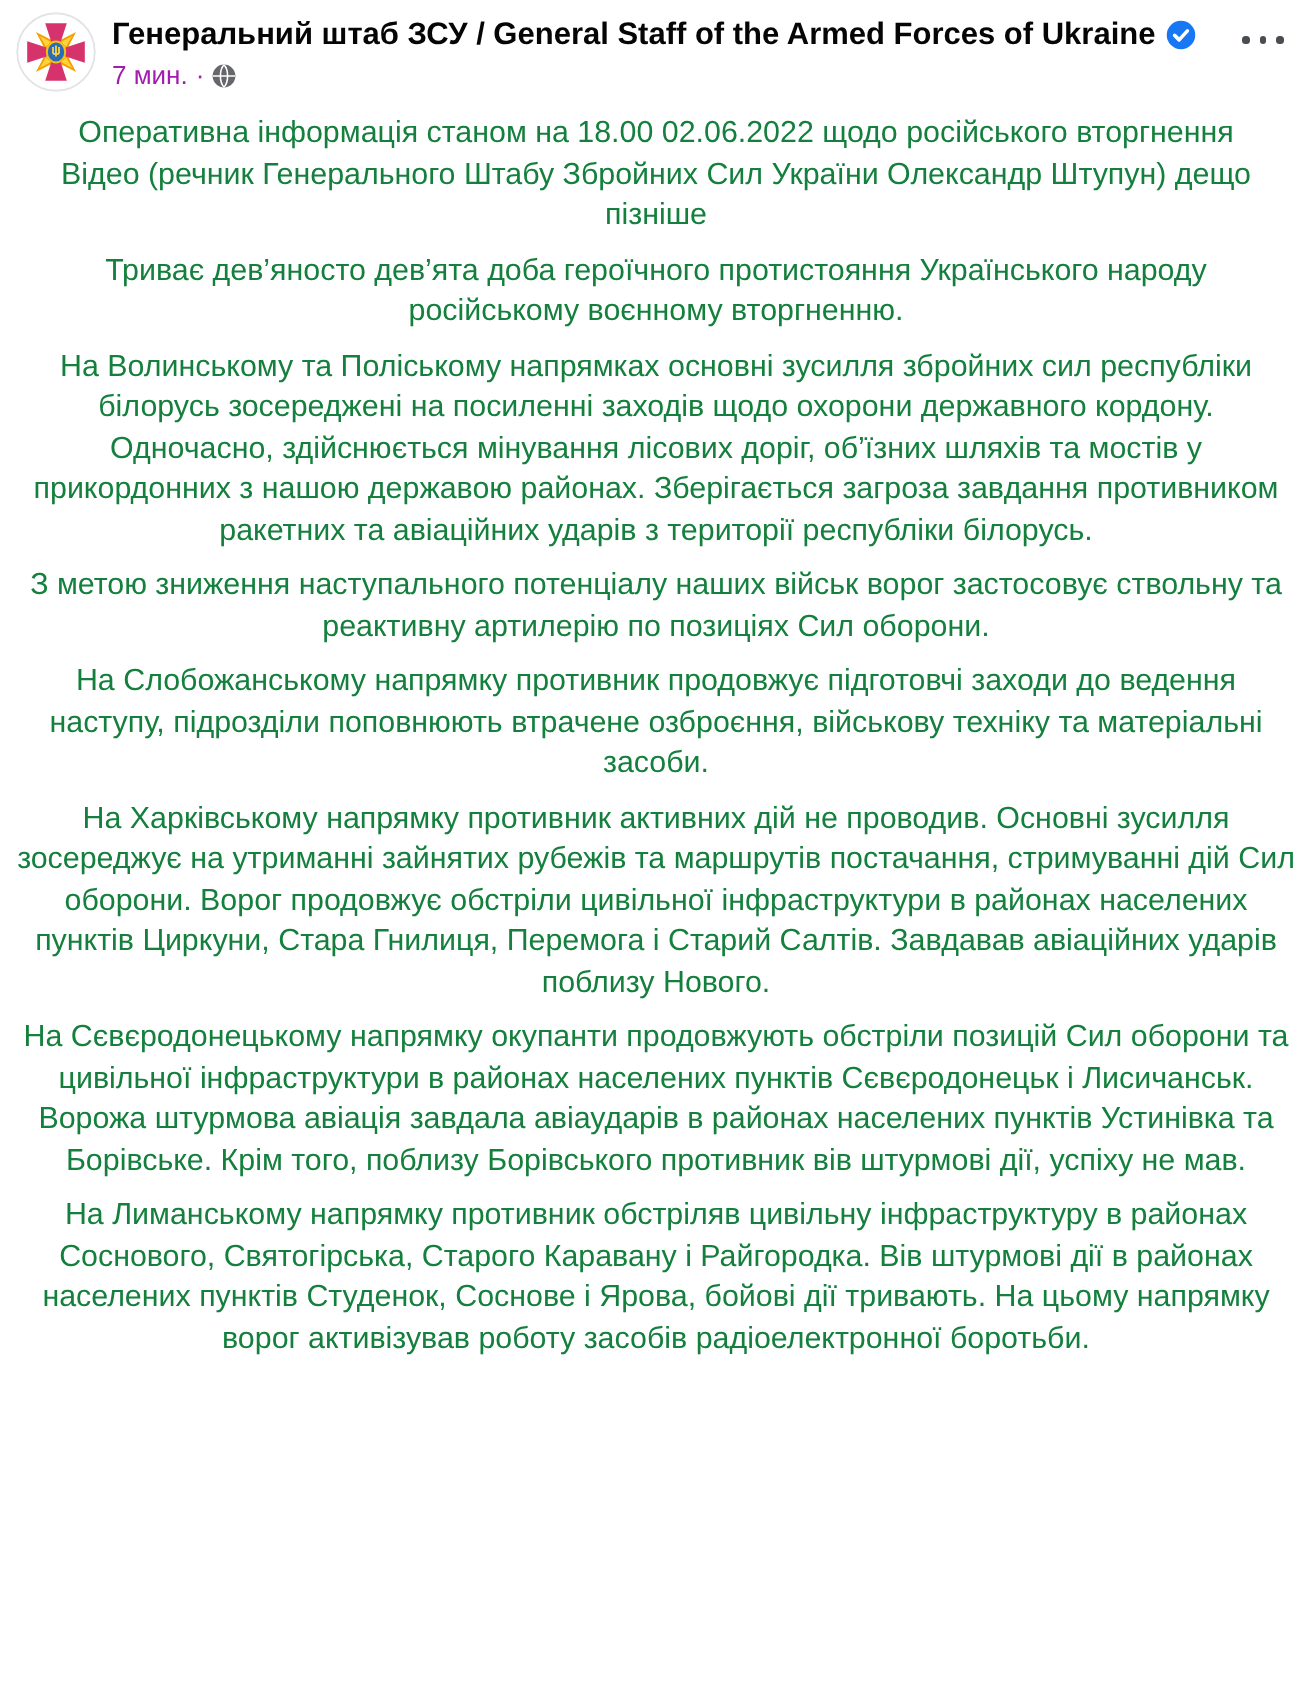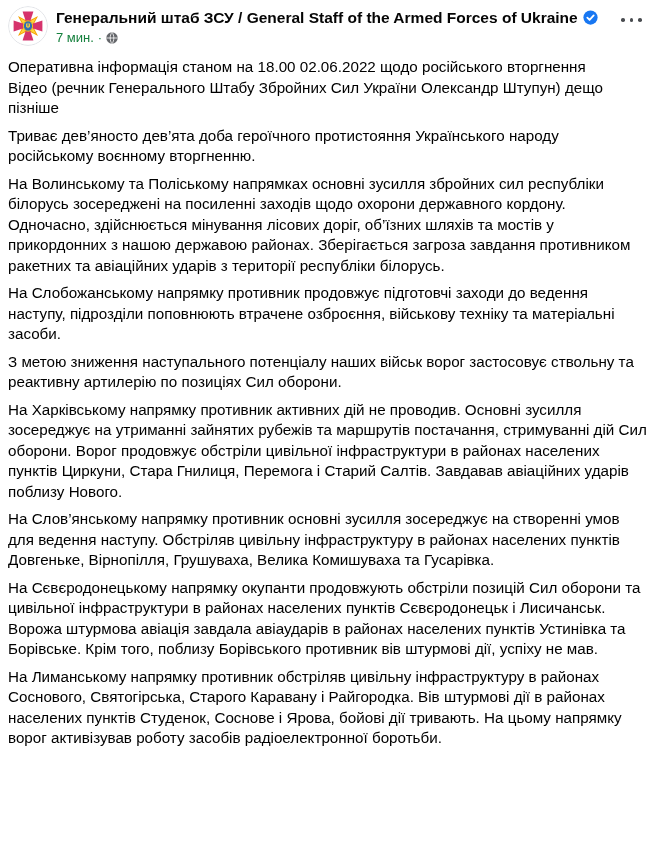--- a/index.html
+++ b/index.html
@@ -8,20 +8,21 @@
     background: #ffffff;
   }
   body {
     width: 656px;
     font-family: "Liberation Sans", sans-serif;
     -webkit-font-smoothing: antialiased;
   }
   .post {
     width: 656px;
     background: #ffffff;
+    text-align: center;
   }
   .post-header {
     display: flex;
     align-items: flex-start;
     padding: 6px 10px 0 8px;
   }
   .avatar {
     width: 40px;
     height: 40px;
     flex: 0 0 40px;
@@ -53,21 +54,21 @@
     height: 15px;
     flex: 0 0 15px;
     display: inline-block;
   }
   .meta-row {
     display: flex;
     align-items: center;
     gap: 4px;
     margin-top: 3px;
     font-size: 13px;
-    color: #15803d;
+    color: #a21caf;
   }
   .timestamp { cursor: pointer; }
   .globe-wrap {
     display: inline-flex;
     align-items: center;
   }
   .more-btn {
     display: flex;
     align-items: center;
     gap: 5px;
@@ -79,21 +80,21 @@
   .more-dot {
     width: 3.6px;
     height: 3.6px;
     border-radius: 50%;
     background: #494c50;
   }
   .post-body {
     padding: 11px 8px 0 8px;
     font-size: 15.2px;
     line-height: 20.5px;
-    color: #000000;
+    color: #15803d;
   }
   .post-body p {
     margin: 0 0 7px 0;
     white-space: pre-line;
   }
 </style>
 </head>
 <body>
 
 <div class="post">
@@ -160,22 +161,21 @@
       <span class="more-dot"></span>
     </div>
 
   </div>
 
   <div class="post-body">
     <p>Оперативна інформація станом на 18.00 02.06.2022 щодо російського вторгнення
 Відео (речник Генерального Штабу Збройних Сил України Олександр Штупун) дещо пізніше</p>
     <p>Триває дев’яносто дев’ята доба героїчного протистояння Українського народу російському воєнному вторгненню.</p>
     <p>На Волинському та Поліському напрямках основні зусилля збройних сил республіки білорусь зосереджені на посиленні заходів щодо охорони державного кордону. Одночасно, здійснюється мінування лісових доріг, об’їзних шляхів та мостів у прикордонних з нашою державою районах. Зберігається загроза завдання противником ракетних та авіаційних ударів з території республіки білорусь.</p>
+    <p>З метою зниження наступального потенціалу наших військ ворог застосовує ствольну та реактивну артилерію по позиціях Сил оборони.</p>
     <p>На Слобожанському напрямку противник продовжує підготовчі заходи до ведення наступу, підрозділи поповнюють втрачене озброєння, військову техніку та матеріальні засоби.</p>
-    <p>З метою зниження наступального потенціалу наших військ ворог застосовує ствольну та реактивну артилерію по позиціях Сил оборони.</p>
     <p>На Харківському напрямку противник активних дій не проводив. Основні зусилля зосереджує на утриманні зайнятих рубежів та маршрутів постачання, стримуванні дій Сил оборони. Ворог продовжує обстріли цивільної інфраструктури в районах населених пунктів Циркуни, Стара Гнилиця, Перемога і Старий Салтів. Завдавав авіаційних ударів поблизу Нового.</p>
-    <p>На Слов’янському напрямку противник основні зусилля зосереджує на створенні умов для ведення наступу. Обстріляв цивільну інфраструктуру в районах населених пунктів Довгеньке, Вірнопілля, Грушуваха, Велика Комишуваха та Гусарівка.</p>
     <p>На Сєвєродонецькому напрямку окупанти продовжують обстріли позицій Сил оборони та цивільної інфраструктури в районах населених пунктів Сєвєродонецьк і Лисичанськ. Ворожа штурмова авіація завдала авіаударів в районах населених пунктів Устинівка та Борівське. Крім того, поблизу Борівського противник вів штурмові дії, успіху не мав.</p>
     <p>На Лиманському напрямку противник обстріляв цивільну інфраструктуру в районах Соснового, Святогірська, Старого Каравану і Райгородка. Вів штурмові дії в районах населених пунктів Студенок, Соснове і Ярова, бойові дії тривають. На цьому напрямку ворог активізував роботу засобів радіоелектронної боротьби.</p>
 
   </div>
 
 </div>
 
 </body></html>

